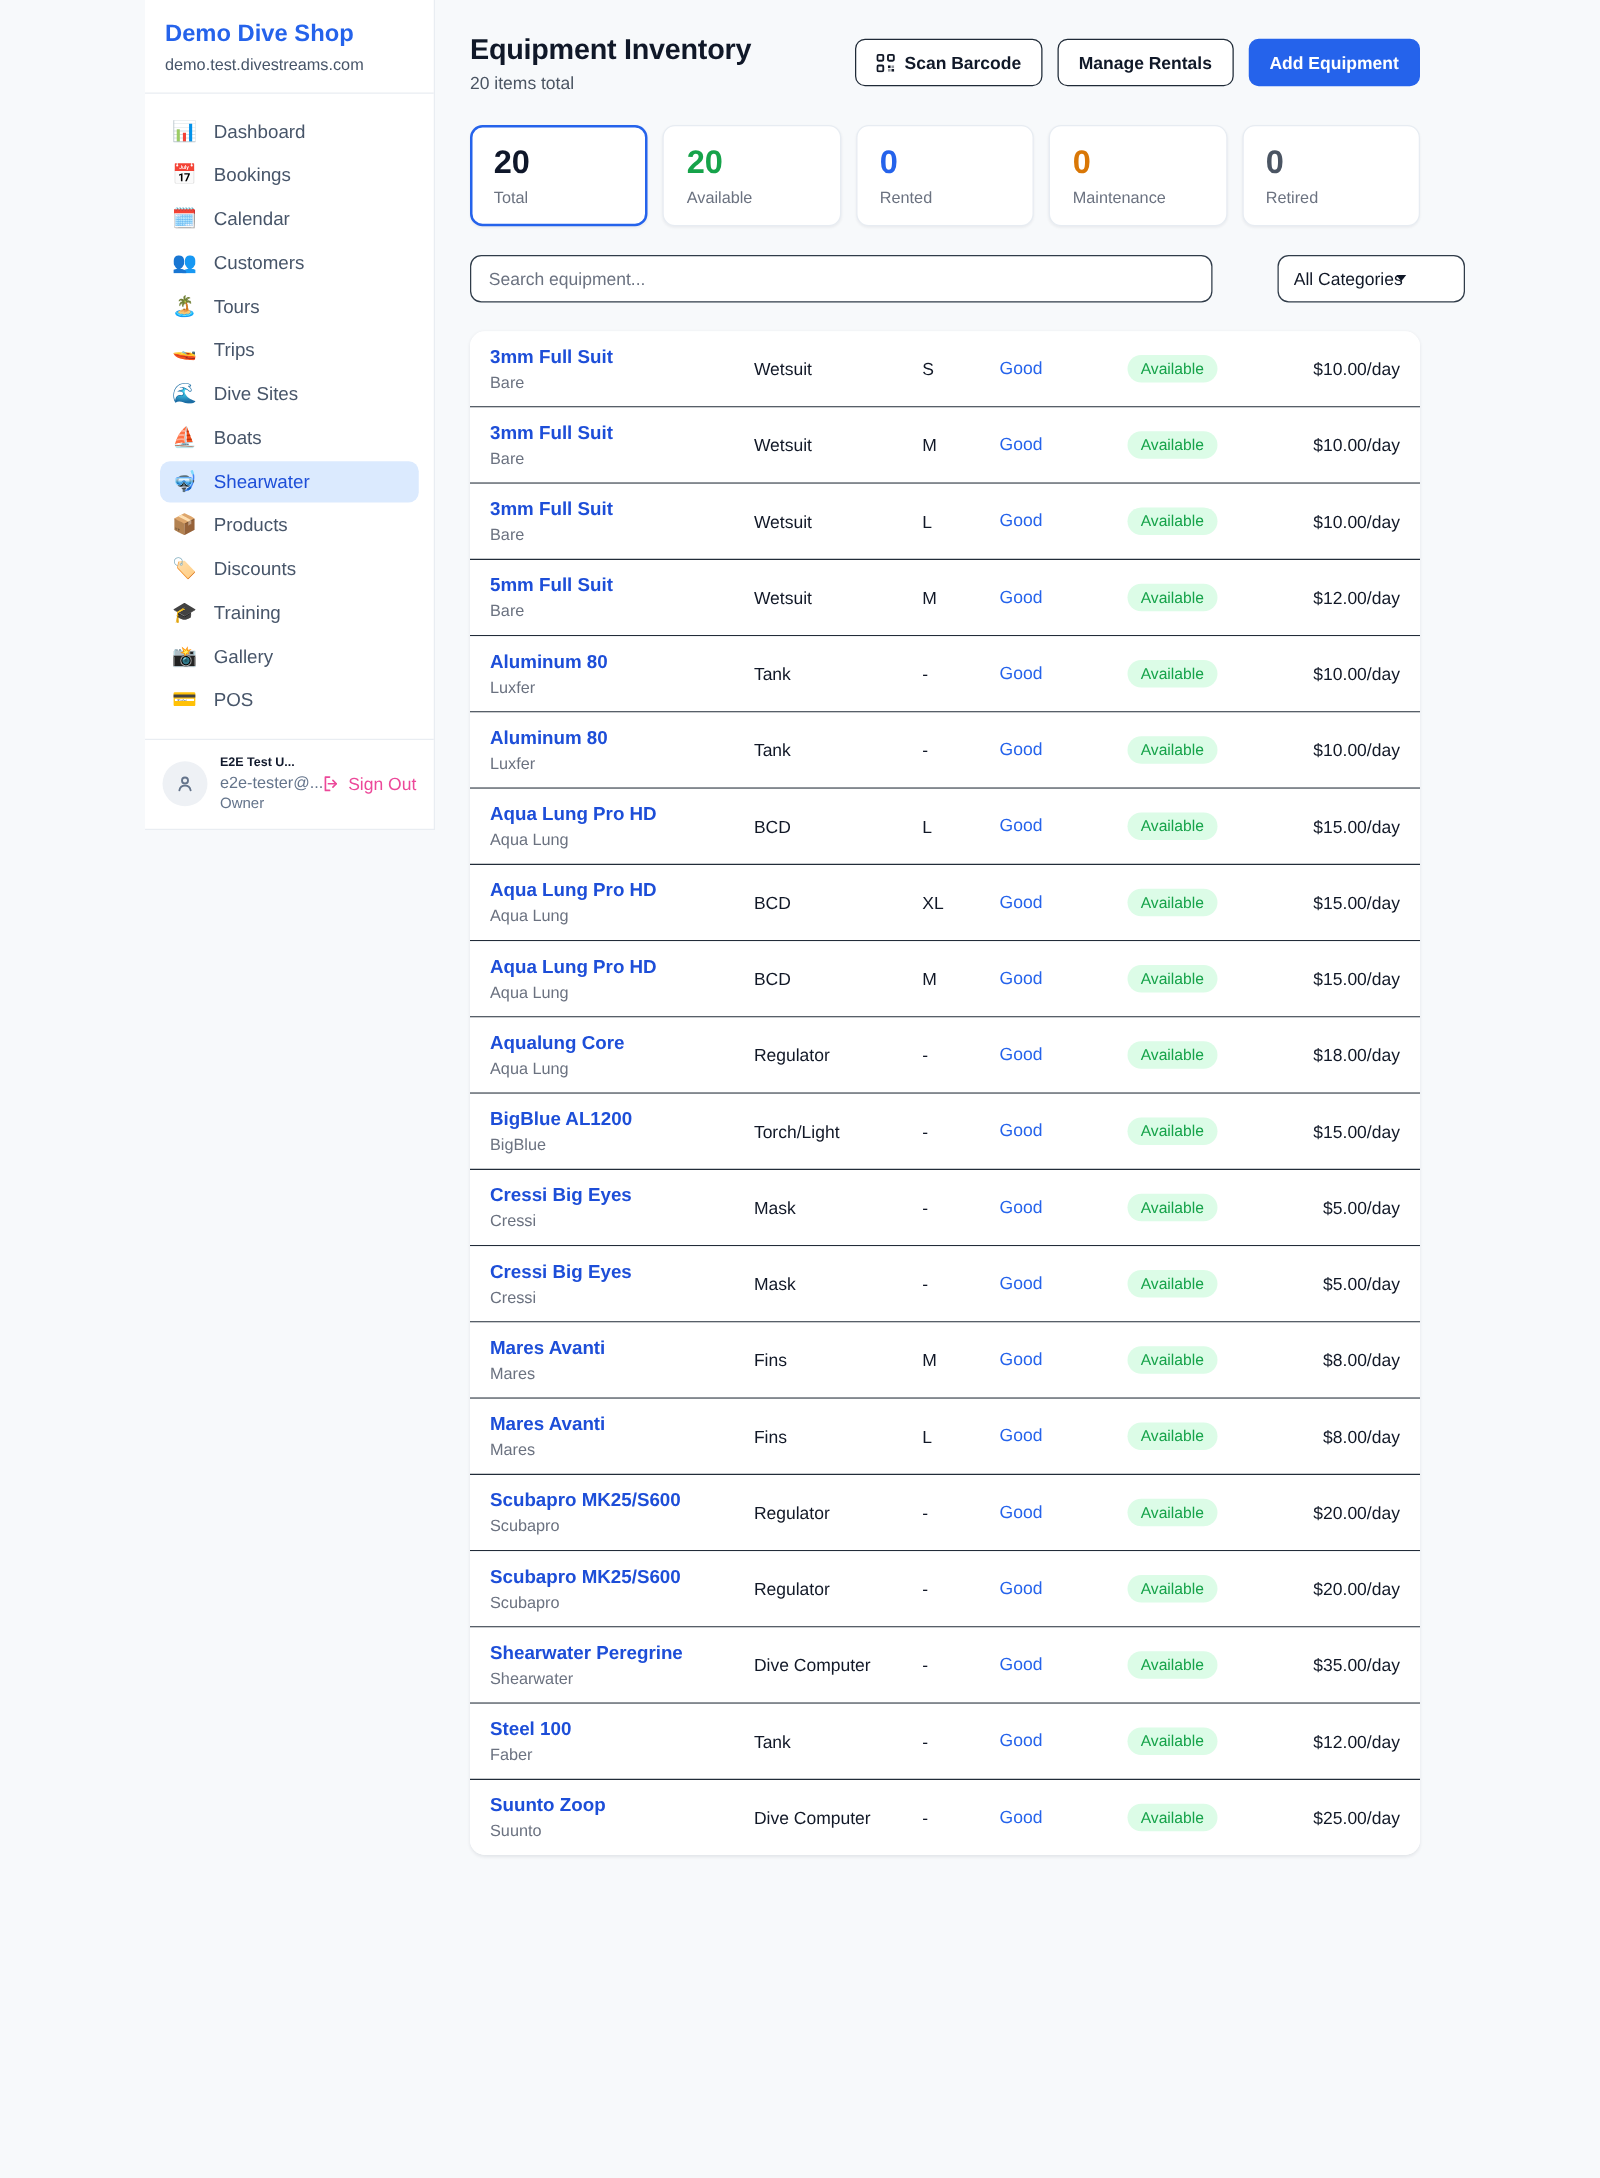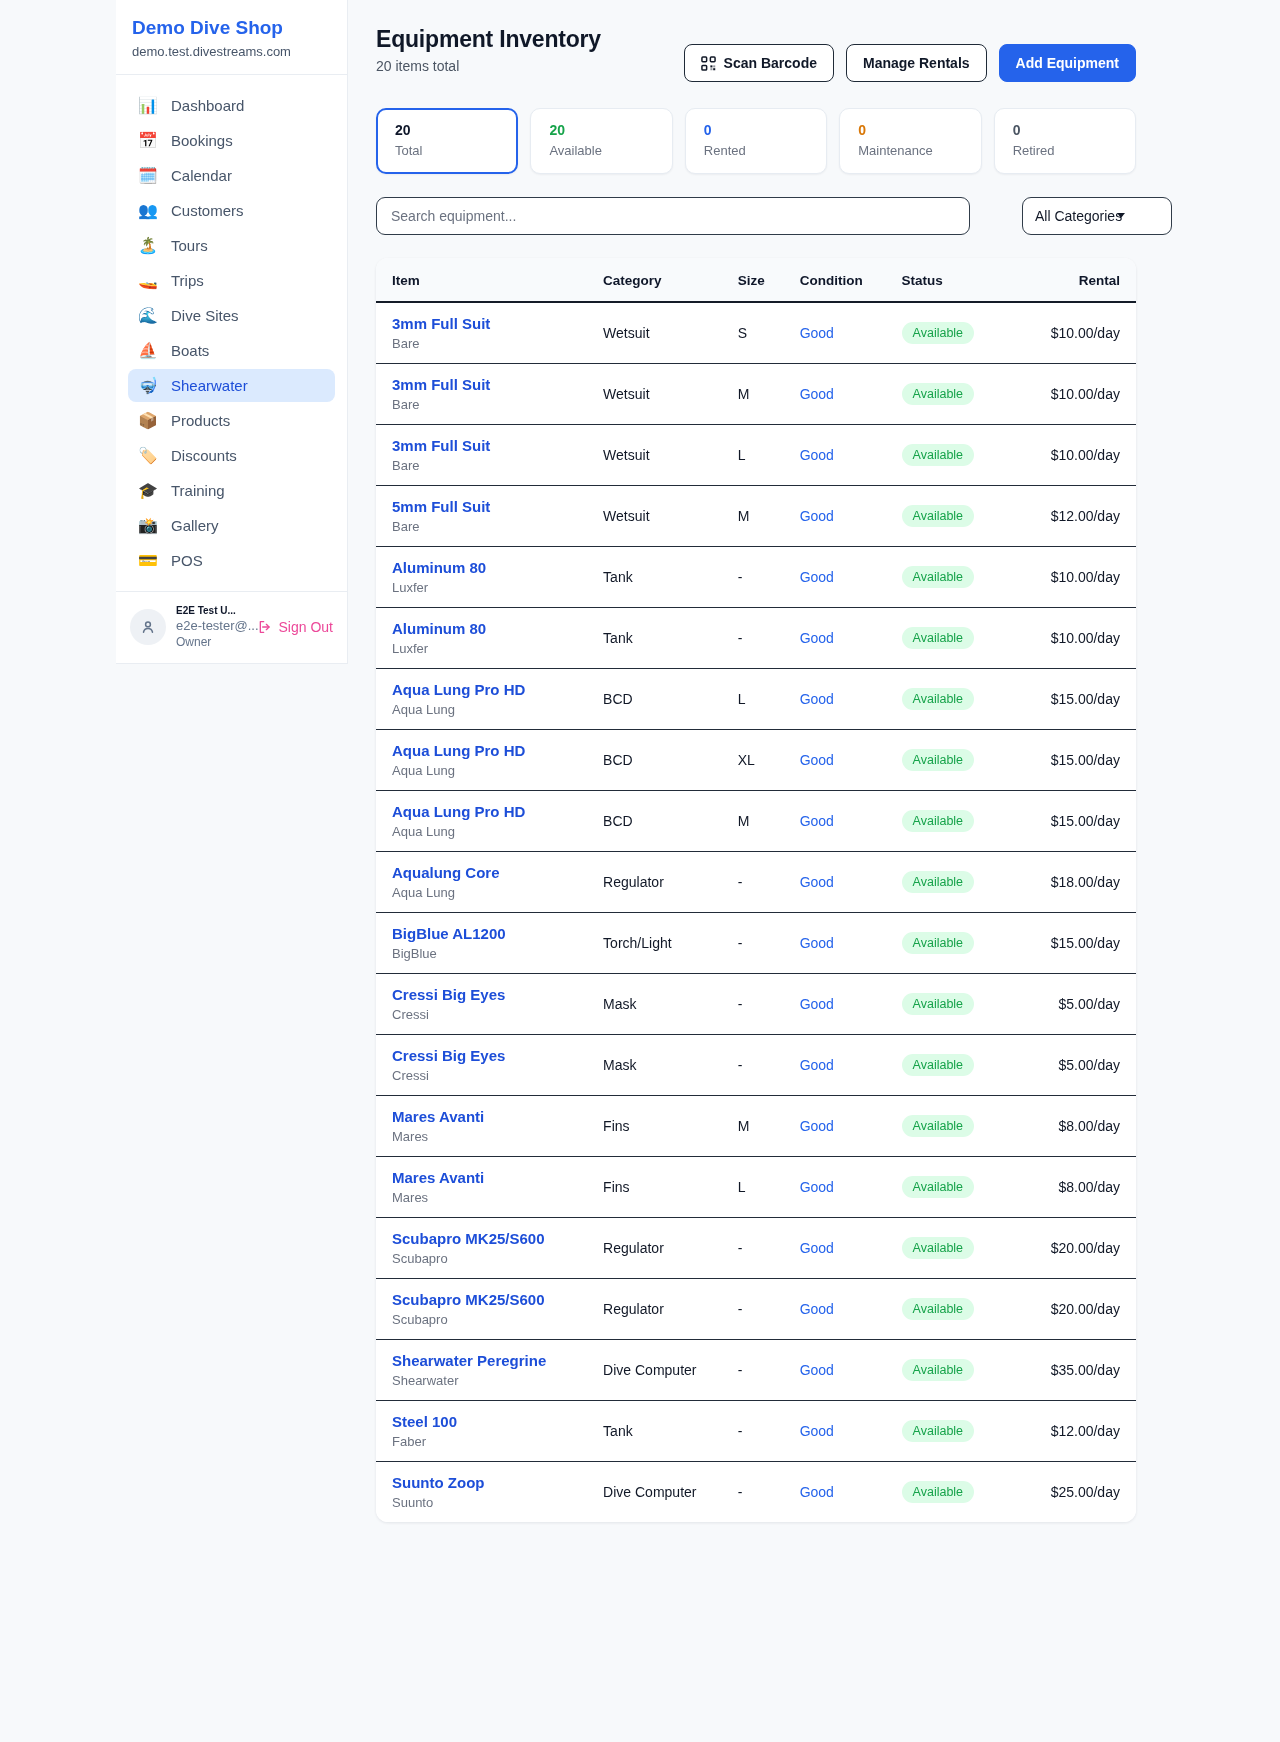--- a/index.html
+++ b/index.html
@@ -24,32 +24,32 @@
   .user-email { font-size:13px; color:#64748b; white-space:nowrap; }
   .user-role { font-size:12px; color:#64748b; margin-top:1px; }
   .signout { margin-left:auto; display:flex; align-items:center; gap:6px; color:#ec4899;
              font-size:14px; cursor:pointer; white-space:nowrap;text-align:center; }
 
   
   .main { flex:1; padding:26px 28px 40px; max-width:920px; }
   .page-header { display:flex; justify-content:space-between; align-items:flex-start; }
   .page-title { font-size:23px; font-weight:800; color:#101828; letter-spacing:-.2px; }
   .page-sub { font-size:14px; color:#4b5563; margin-top:5px; }
-  .header-actions { display:flex; gap:12px; margin-top:18px; }
+  .header-actions { display:flex; gap:12px; margin-top:5px; }
   .btn { border-radius:8px; padding:10px 16px; font-size:14px; font-weight:600; cursor:pointer;
          display:flex; align-items:center; gap:8px; font-family:inherit; }
   .btn-outline { background:#fff; border:1px solid #1f2a37; color:#101828; }
   .btn-primary { background:#2563eb; border:1px solid #2563eb; color:#fff; }
 
   
   .stats-row { display:flex; gap:12px; margin-top:26px; }
   .stat-card { flex:1; background:#fff; border:1px solid #e7ecf2; border-radius:10px;
                padding:13px 18px 15px; box-shadow:0 1px 2px rgba(16,24,40,.05); cursor:pointer; }
   .stat-card.active { border:2px solid #2563eb; padding:12px 17px 14px; }
-  .stat-value { font-size:14px; font-weight:800; }
+  .stat-value { font-size:26px; font-weight:800; }
   .stat-label { font-size:13px; color:#6b7280; margin-top:5px; }
 
   
   .filters-row { display:flex; gap:16px; margin-top:23px; }
   .search-input { flex:1; height:38px; border:1px solid #303c49; border-radius:9px; padding:0 14px;
                   font-size:14px; background:#fff; color:#14532d; font-family:inherit; }
   .search-input::placeholder { color:#6b7280; }
   .select-wrap { position:relative; width:150px; }
   .category-select { width:100%; height:38px; border:1px solid #303c49; border-radius:9px; background:#fff;
                      font-size:14px; padding:0 26px 0 12px; color:#111827; appearance:none;
@@ -244,28 +244,20 @@
       <input class="search-input" type="text" placeholder="Search equipment..." style="">
       <div class="select-wrap">
         <select class="category-select">
           <option>All Categories</option>
         </select>
         <span class="select-chevron"></span>
       </div>
     </div>
 
     <div class="table-card">
-      <div class="t-head">
-        <div class="col-item">Item</div>
-        <div class="col-category">Category</div>
-        <div class="col-size">Size</div>
-        <div class="col-condition">Condition</div>
-        <div class="col-status">Status</div>
-        <div class="col-rental">Rental</div>
-      </div>
 
       <div>
 
           <div class="t-row">
             <div>
               <div class="item-name">3mm Full Suit</div>
               <div class="item-brand">Bare</div>
             </div>
             <div class="cell">Wetsuit</div>
             <div class="cell">S</div>

